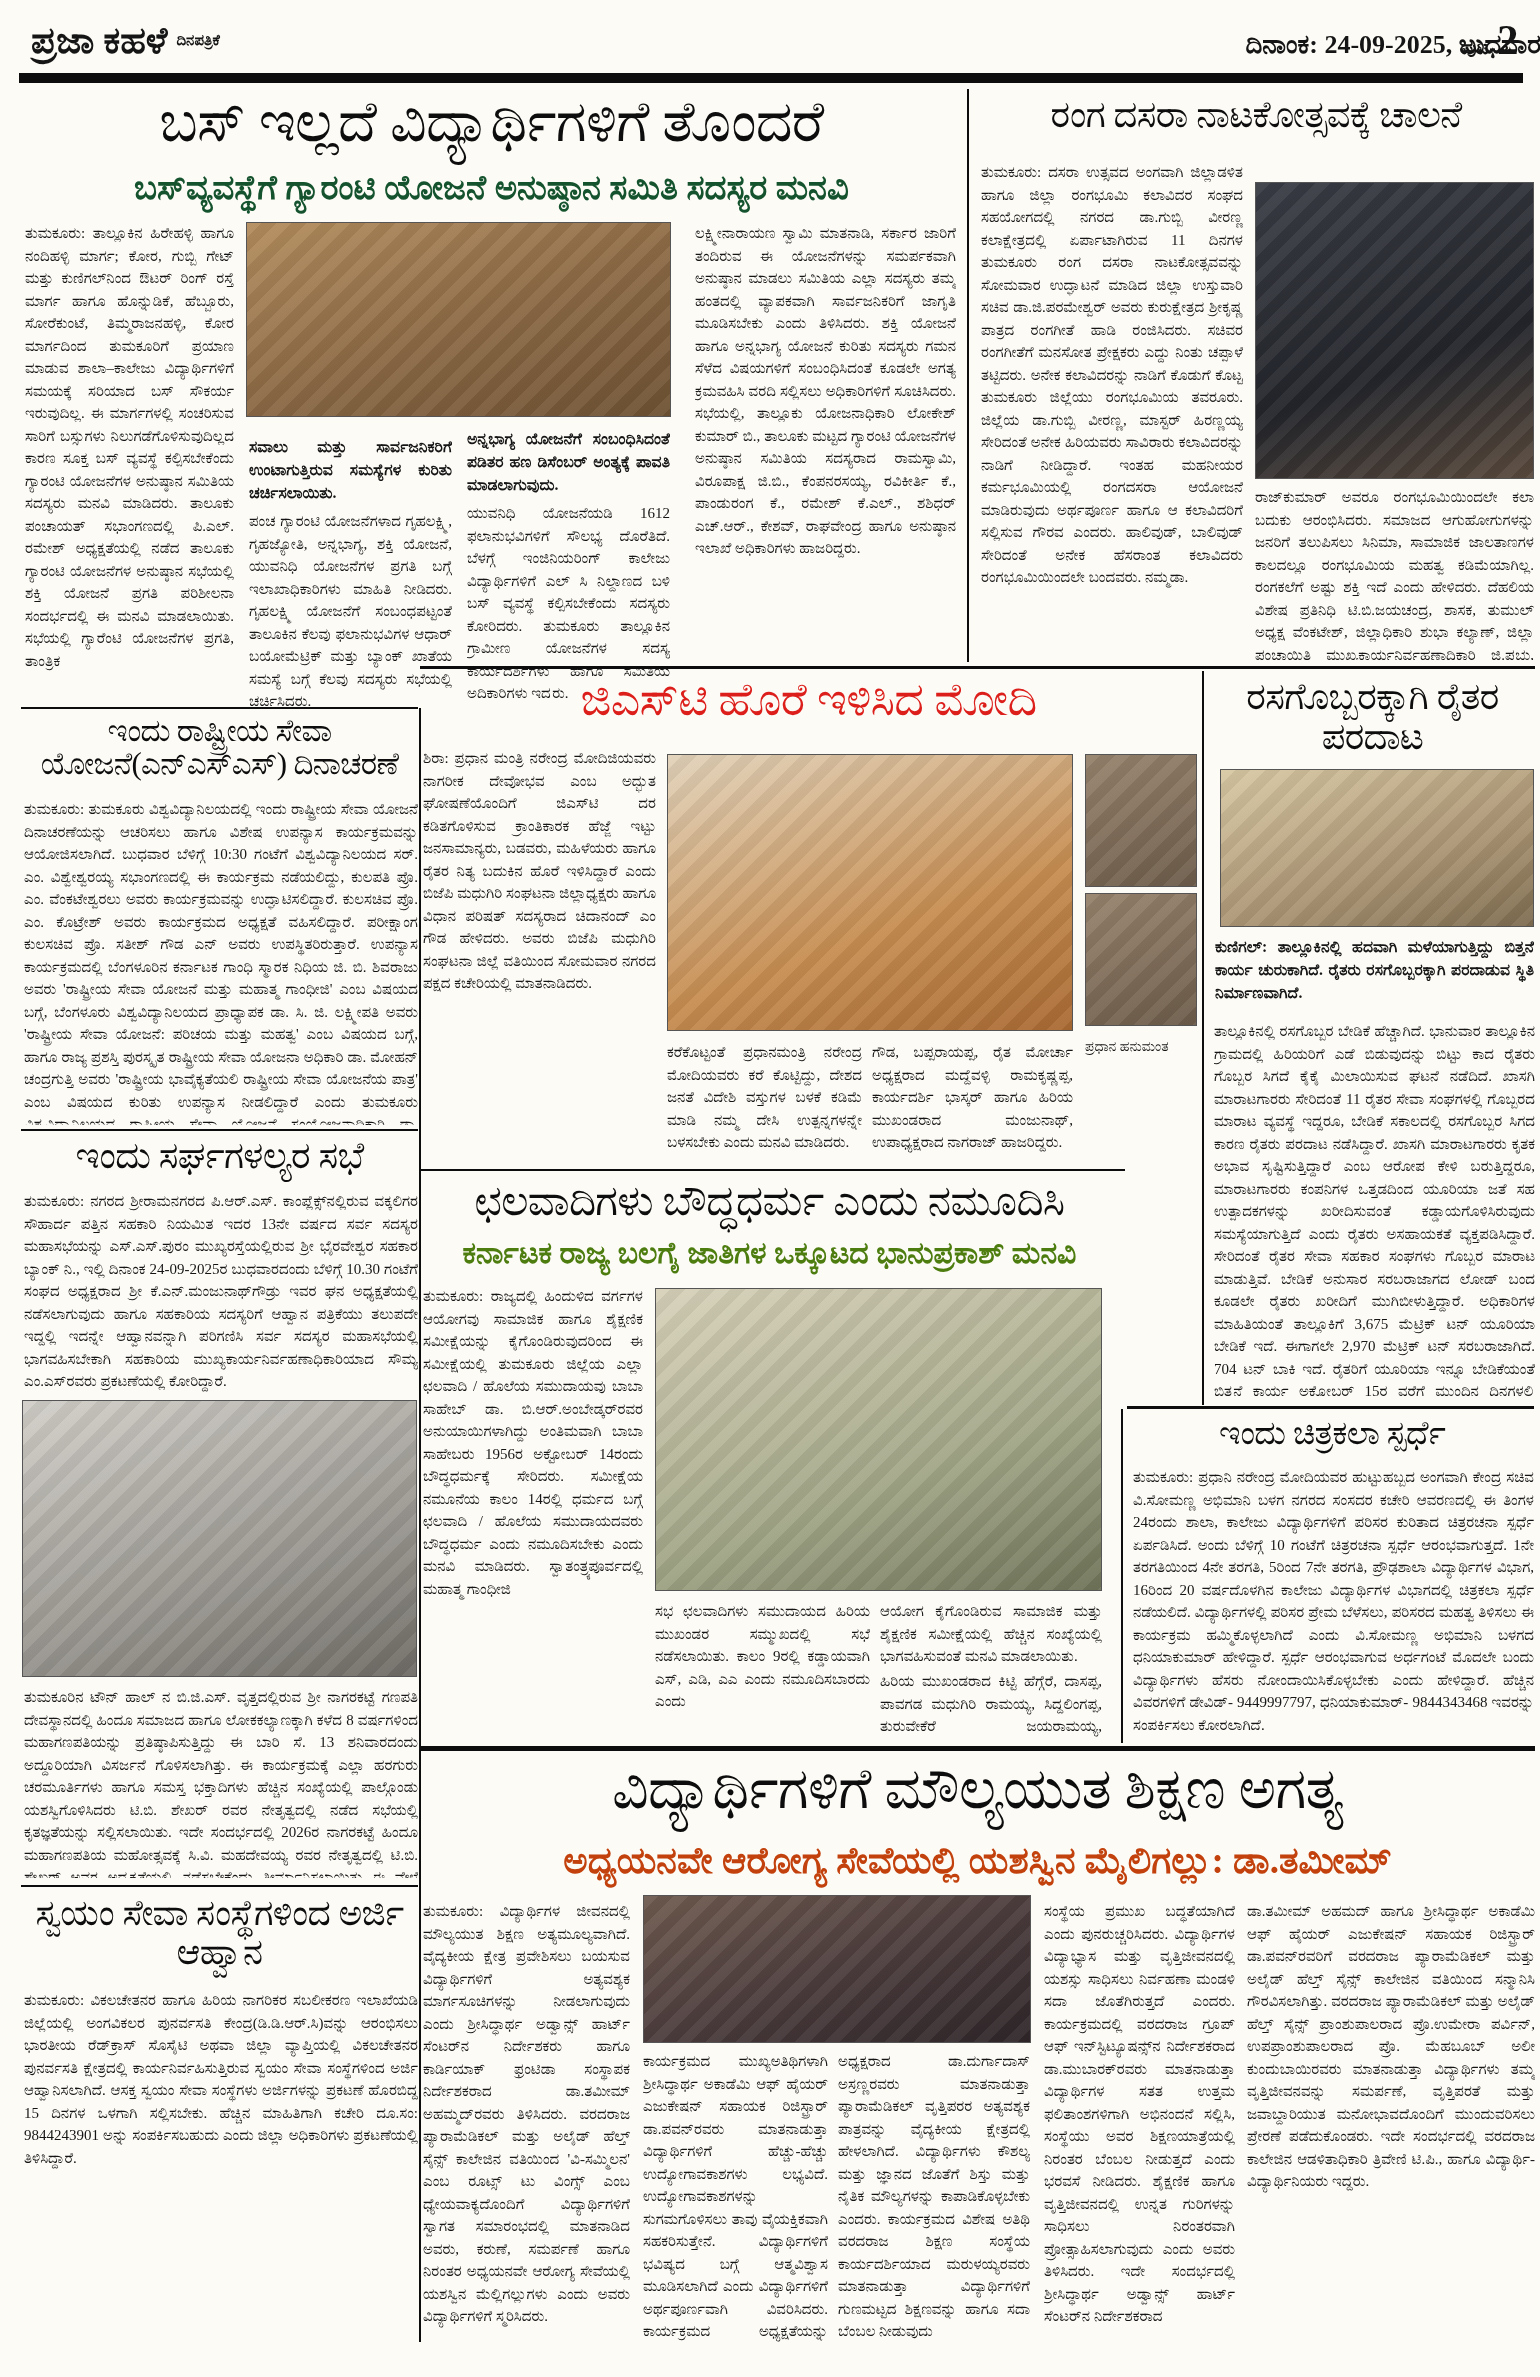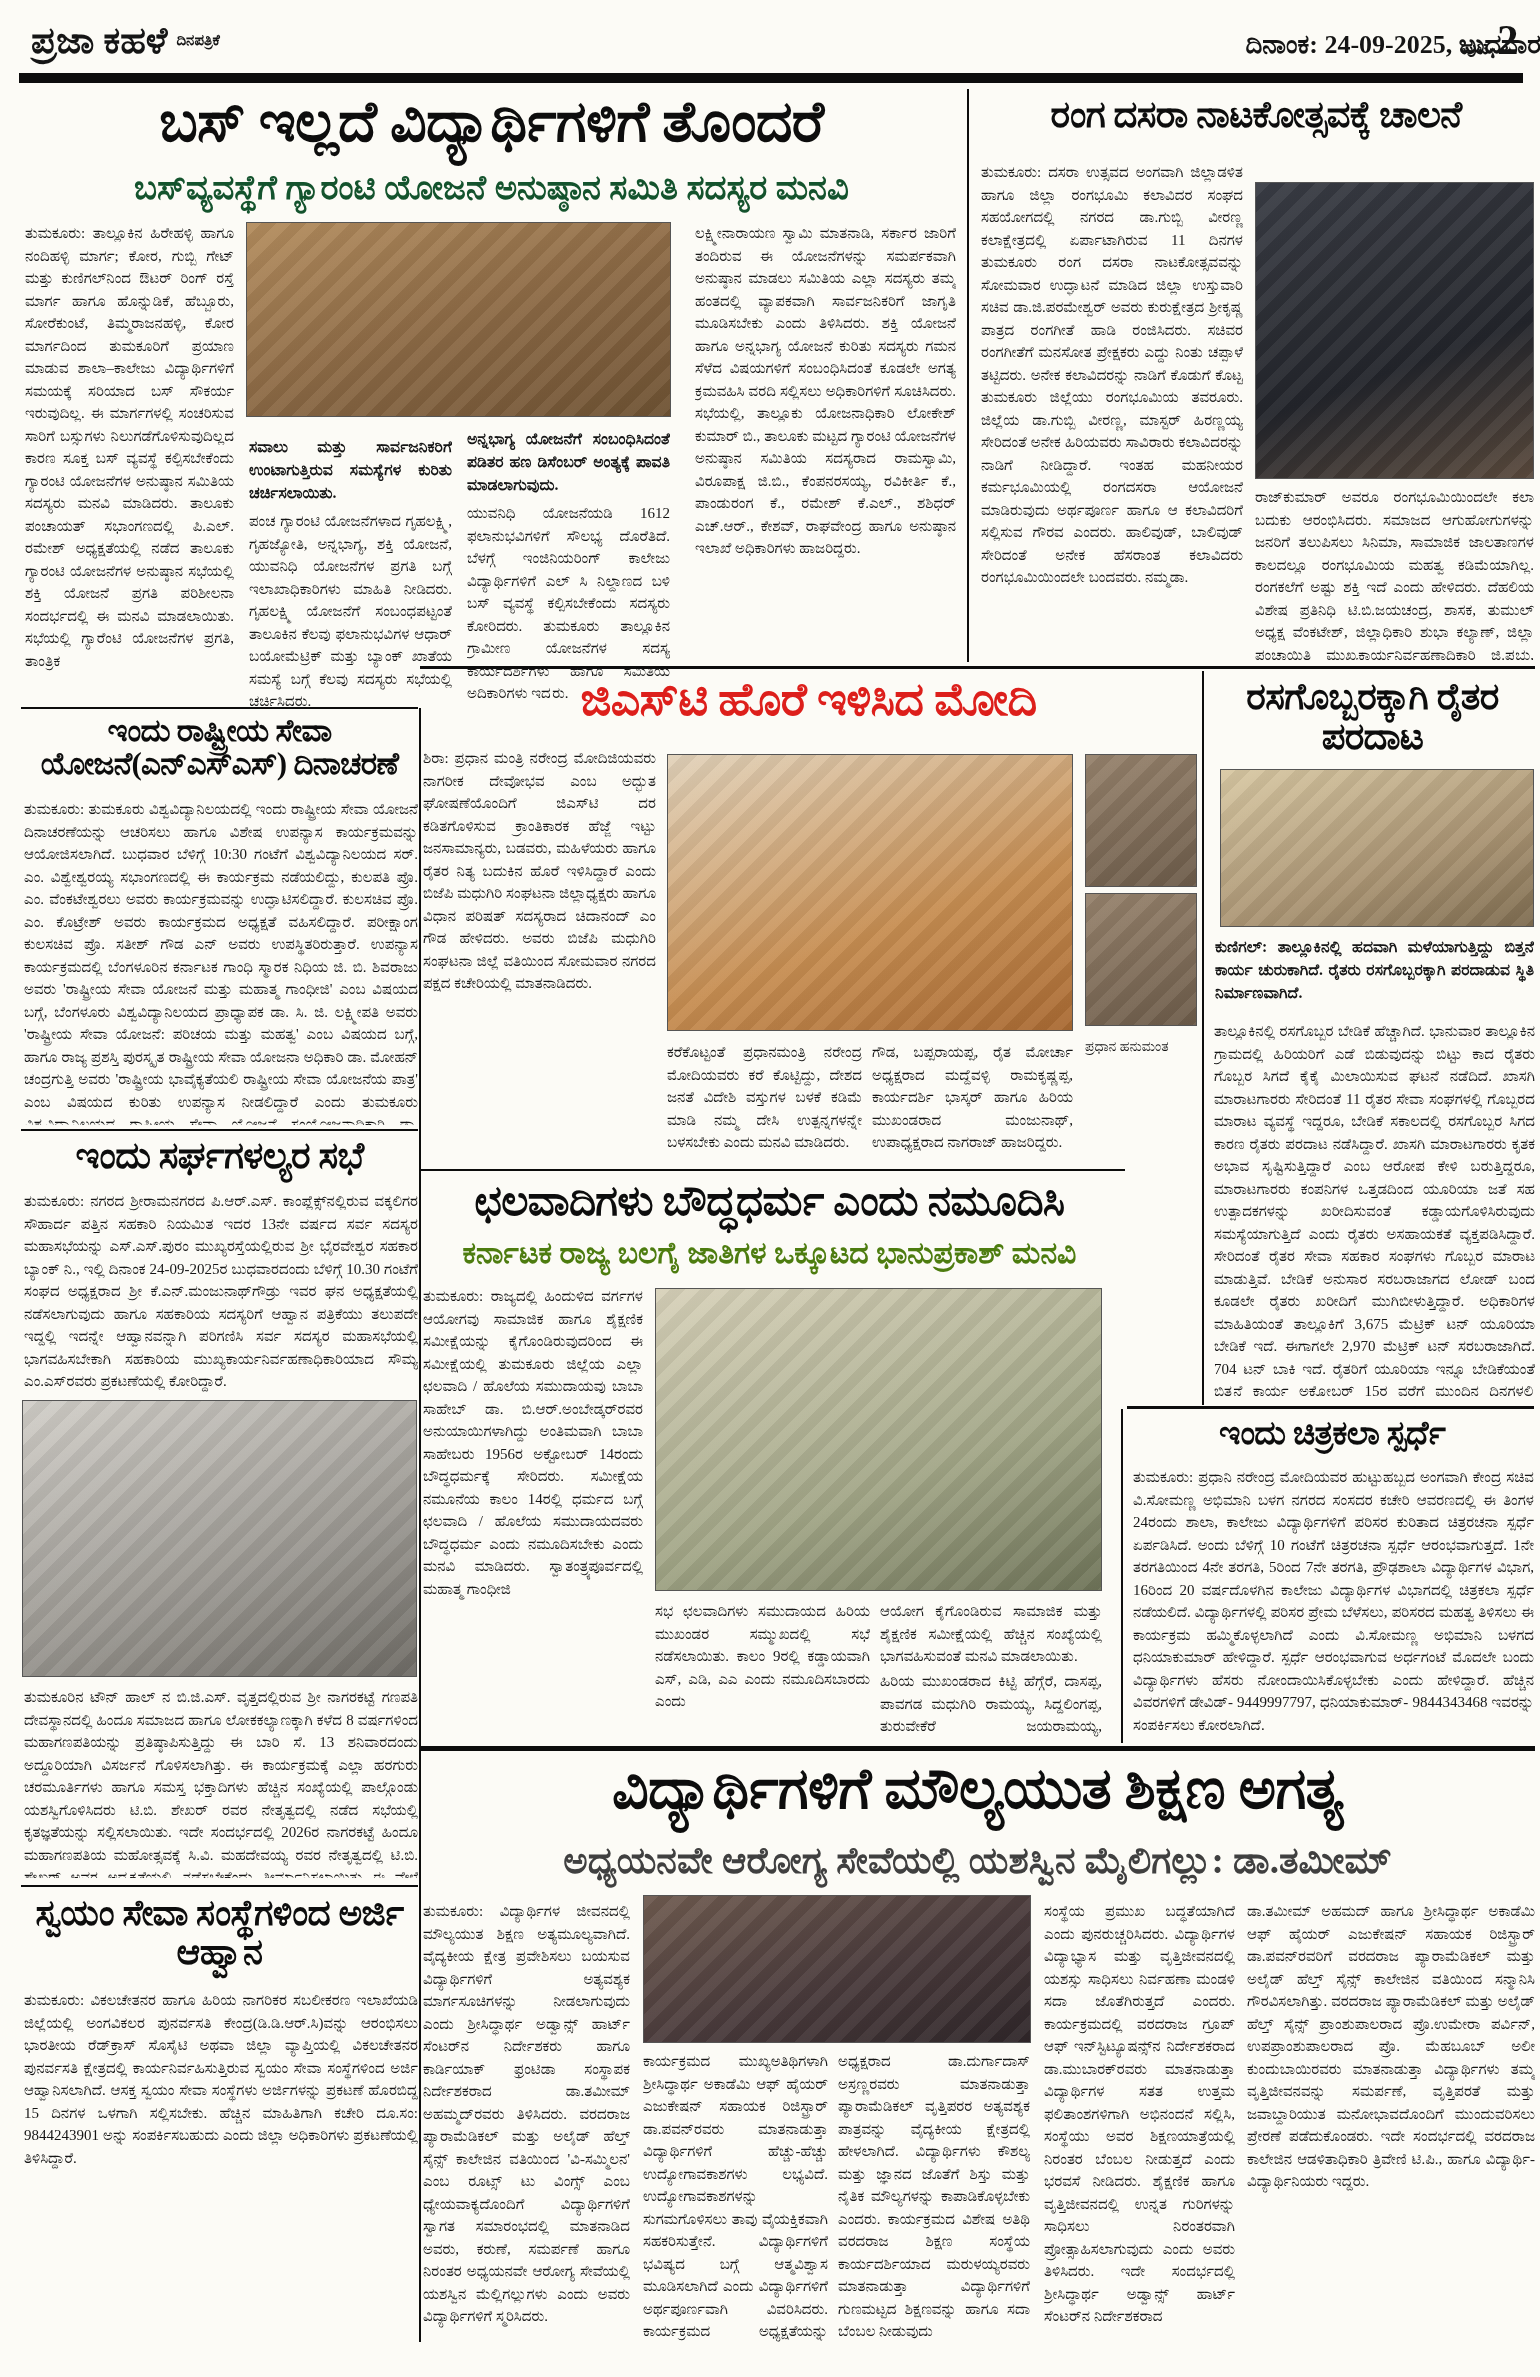--- a/index.html
+++ b/index.html
@@ -1,20 +1,20 @@
 <!DOCTYPE html>
 <html lang="kn" style="font-size:12px"><head>
 <meta charset="utf-8">
 <style>
   html,body{margin:0;padding:0;background:#e9e7e0;}
   .page{position:relative;width:1541px;height:2377px;background:#fcfbf6;margin:0 auto;
         font-family:"Liberation Serif","DejaVu Serif",serif;color:#151515;overflow:hidden;}
   .abs{position:absolute;}
   .rule{background:#0d0d0d;}
-  .headline{font-weight:700;color:#0d0d0d;text-align:center;line-height:1.08;letter-spacing:-0.7px;}
+  .headline{font-weight:400;color:#0d0d0d;text-align:center;line-height:1.08;letter-spacing:-0.7px;}
   .subhead{font-weight:700;text-align:center;line-height:1.15;}
   .body-col{font-size:15px;line-height:1.5;text-align:justify;overflow:hidden;
             word-break:break-word;}
   .caption{font-weight:700;font-size:15.7px;line-height:1.45;text-align:justify;}
   .photo{background:#a9a49a;border:0.7px solid #555;box-sizing:border-box;
          background-size:cover;position:absolute;}
   .photo::after{content:"";position:absolute;inset:0;
          background:repeating-linear-gradient(135deg,rgba(255,255,255,.05) 0 10.4px,rgba(0,0,0,.05) 10.4px 21px);}
   .ph-bus{background:linear-gradient(160deg,#b48d5e 0%,#8a6844 55%,#6e5233 100%);}
   .ph-dasara{background:linear-gradient(160deg,#3a3d45 0%,#23252b 60%,#5a4a3d 100%);}
@@ -108,21 +108,21 @@
   <div class="abs body-col" style="left:880px;top:1600px;width:222px;height:67px;">ಆಯೋಗ ಕೈಗೊಂಡಿರುವ ಸಾಮಾಜಿಕ ಮತ್ತು ಶೈಕ್ಷಣಿಕ ಸಮೀಕ್ಷೆಯಲ್ಲಿ ಹೆಚ್ಚಿನ ಸಂಖ್ಯೆಯಲ್ಲಿ ಭಾಗವಹಿಸುವಂತೆ ಮನವಿ ಮಾಡಲಾಯಿತು.</div>
   <div class="abs body-col" style="left:880px;top:1670px;width:222px;height:70px;">ಹಿರಿಯ ಮುಖಂಡರಾದ ಕಿಟ್ಟಿ ಹೆಗ್ಗೆರೆ, ದಾಸಪ್ಪ, ಪಾವಗಡ ಮಧುಗಿರಿ ರಾಮಯ್ಯ, ಸಿದ್ದಲಿಂಗಪ್ಪ, ತುರುವೇಕೆರೆ ಜಯರಾಮಯ್ಯ, ಕಲ್ಲುಬೋರನಹಳ್ಳಿ, ಸಂಪತ್‌ಕುಮಾರ್ ಇದ್ದರು.</div>
 
   <div class="abs rule" style="left:1121px;top:1409px;width:2.2px;height:334px;"></div>
   <div class="abs rule" style="left:1127px;top:1406px;width:407px;height:3px;"></div>
   <div class="abs headline" style="left:1130px;top:1416px;width:404px;font-size:33px;">ಇಂದು ಚಿತ್ರಕಲಾ ಸ್ಪರ್ಧೆ</div>
   <div class="abs body-col" style="left:1133px;top:1466px;width:401px;height:274px;">ತುಮಕೂರು: ಪ್ರಧಾನಿ ನರೇಂದ್ರ ಮೋದಿಯವರ ಹುಟ್ಟುಹಬ್ಬದ ಅಂಗವಾಗಿ ಕೇಂದ್ರ ಸಚಿವ ವಿ.ಸೋಮಣ್ಣ ಅಭಿಮಾನಿ ಬಳಗ ನಗರದ ಸಂಸದರ ಕಚೇರಿ ಆವರಣದಲ್ಲಿ ಈ ತಿಂಗಳ 24ರಂದು ಶಾಲಾ, ಕಾಲೇಜು ವಿದ್ಯಾರ್ಥಿಗಳಿಗೆ ಪರಿಸರ ಕುರಿತಾದ ಚಿತ್ರರಚನಾ ಸ್ಪರ್ಧೆ ಏರ್ಪಡಿಸಿದೆ. ಅಂದು ಬೆಳಿಗ್ಗೆ 10 ಗಂಟೆಗೆ ಚಿತ್ರರಚನಾ ಸ್ಪರ್ಧೆ ಆರಂಭವಾಗುತ್ತದೆ. 1ನೇ ತರಗತಿಯಿಂದ 4ನೇ ತರಗತಿ, 5ರಿಂದ 7ನೇ ತರಗತಿ, ಪ್ರೌಢಶಾಲಾ ವಿದ್ಯಾರ್ಥಿಗಳ ವಿಭಾಗ, 16ರಿಂದ 20 ವರ್ಷದೊಳಗಿನ ಕಾಲೇಜು ವಿದ್ಯಾರ್ಥಿಗಳ ವಿಭಾಗದಲ್ಲಿ ಚಿತ್ರಕಲಾ ಸ್ಪರ್ಧೆ ನಡೆಯಲಿದೆ. ವಿದ್ಯಾರ್ಥಿಗಳಲ್ಲಿ ಪರಿಸರ ಪ್ರೇಮ ಬೆಳೆಸಲು, ಪರಿಸರದ ಮಹತ್ವ ತಿಳಿಸಲು ಈ ಕಾರ್ಯಕ್ರಮ ಹಮ್ಮಿಕೊಳ್ಳಲಾಗಿದೆ ಎಂದು ವಿ.ಸೋಮಣ್ಣ ಅಭಿಮಾನಿ ಬಳಗದ ಧನಿಯಾಕುಮಾರ್ ಹೇಳಿದ್ದಾರೆ. ಸ್ಪರ್ಧೆ ಆರಂಭವಾಗುವ ಅರ್ಧಗಂಟೆ ಮೊದಲೇ ಬಂದು ವಿದ್ಯಾರ್ಥಿಗಳು ಹೆಸರು ನೋಂದಾಯಿಸಿಕೊಳ್ಳಬೇಕು ಎಂದು ಹೇಳಿದ್ದಾರೆ. ಹೆಚ್ಚಿನ ವಿವರಗಳಿಗೆ ಡೇವಿಡ್- 9449997797, ಧನಿಯಾಕುಮಾರ್- 9844343468 ಇವರನ್ನು ಸಂಪರ್ಕಿಸಲು ಕೋರಲಾಗಿದೆ.</div>
 
   <div class="abs rule" style="left:420px;top:1746px;width:1115px;height:4.5px;"></div>
   <div class="abs headline" style="left:421px;top:1758px;width:1113px;font-size:57px;">ವಿದ್ಯಾರ್ಥಿಗಳಿಗೆ ಮೌಲ್ಯಯುತ ಶಿಕ್ಷಣ ಅಗತ್ಯ</div>
-  <div class="abs subhead" style="left:421px;top:1840px;width:1113px;font-size:37px;color:#404040;">ಅಧ್ಯಯನವೇ ಆರೋಗ್ಯ ಸೇವೆಯಲ್ಲಿ ಯಶಸ್ವಿನ ಮೈಲಿಗಲ್ಲು: ಡಾ.ತಮೀಮ್</div>
+  <div class="abs subhead" style="left:421px;top:1840px;width:1113px;font-size:37px;color:#c2410c;">ಅಧ್ಯಯನವೇ ಆರೋಗ್ಯ ಸೇವೆಯಲ್ಲಿ ಯಶಸ್ವಿನ ಮೈಲಿಗಲ್ಲು: ಡಾ.ತಮೀಮ್</div>
   <div class="abs body-col" style="left:423px;top:1900px;width:207px;height:447px;">ತುಮಕೂರು: ವಿದ್ಯಾರ್ಥಿಗಳ ಜೀವನದಲ್ಲಿ ಮೌಲ್ಯಯುತ ಶಿಕ್ಷಣ ಅತ್ಯಮೂಲ್ಯವಾಗಿದೆ. ವೈದ್ಯಕೀಯ ಕ್ಷೇತ್ರ ಪ್ರವೇಶಿಸಲು ಬಯಸುವ ವಿದ್ಯಾರ್ಥಿಗಳಿಗೆ ಅತ್ಯವಶ್ಯಕ ಮಾರ್ಗಸೂಚಿಗಳನ್ನು ನೀಡಲಾಗುವುದು ಎಂದು ಶ್ರೀಸಿದ್ಧಾರ್ಥ ಅಡ್ವಾನ್ಸ್ ಹಾರ್ಟ್ ಸೆಂಟರ್‌ನ ನಿರ್ದೇಶಕರು ಹಾಗೂ ಕಾರ್ಡಿಯಾಕ್ ಫ್ರಂಟಿಡಾ ಸಂಸ್ಥಾಪಕ ನಿರ್ದೇಶಕರಾದ ಡಾ.ತಮೀಮ್ ಅಹಮ್ಮದ್‌ರವರು ತಿಳಿಸಿದರು. ವರದರಾಜ ಪ್ಯಾರಾಮೆಡಿಕಲ್ ಮತ್ತು ಅಲೈಡ್ ಹೆಲ್ತ್ ಸೈನ್ಸ್ ಕಾಲೇಜಿನ ವತಿಯಿಂದ 'ವಿ-ಸಮ್ಮಿಲನ' ಎಂಬ ರೂಟ್ಸ್ ಟು ವಿಂಗ್ಸ್ ಎಂಬ ಧ್ಯೇಯವಾಕ್ಯದೊಂದಿಗೆ ವಿದ್ಯಾರ್ಥಿಗಳಿಗೆ ಸ್ವಾಗತ ಸಮಾರಂಭದಲ್ಲಿ ಮಾತನಾಡಿದ ಅವರು, ಕರುಣೆ, ಸಮರ್ಪಣೆ ಹಾಗೂ ನಿರಂತರ ಅಧ್ಯಯನವೇ ಆರೋಗ್ಯ ಸೇವೆಯಲ್ಲಿ ಯಶಸ್ವಿನ ಮೆಲ್ಲಿಗಲ್ಲುಗಳು ಎಂದು ಅವರು ವಿದ್ಯಾರ್ಥಿಗಳಿಗೆ ಸ್ಮರಿಸಿದರು.</div>
   <div class="photo ph-vsam" style="left:643px;top:1895px;width:388px;height:148px;"></div>
   <div class="abs body-col" style="left:643px;top:2050px;width:185px;height:297px;">ಕಾರ್ಯಕ್ರಮದ ಮುಖ್ಯಅತಿಥಿಗಳಾಗಿ ಶ್ರೀಸಿದ್ಧಾರ್ಥ ಅಕಾಡೆಮಿ ಆಫ್ ಹೈಯರ್ ಎಜುಕೇಷನ್ ಸಹಾಯಕ ರಿಜಿಸ್ಟ್ರಾರ್ ಡಾ.ಪವನ್‌ರವರು ಮಾತನಾಡುತ್ತಾ ವಿದ್ಯಾರ್ಥಿಗಳಿಗೆ ಹೆಚ್ಚು-ಹೆಚ್ಚು ಉದ್ಯೋಗಾವಕಾಶಗಳು ಲಭ್ಯವಿದೆ. ಉದ್ಯೋಗಾವಕಾಶಗಳನ್ನು ಸುಗಮಗೊಳಿಸಲು ತಾವು ವೈಯಕ್ತಿಕವಾಗಿ ಸಹಕರಿಸುತ್ತೇನೆ. ವಿದ್ಯಾರ್ಥಿಗಳಿಗೆ ಭವಿಷ್ಯದ ಬಗ್ಗೆ ಆತ್ಮವಿಶ್ವಾಸ ಮೂಡಿಸಲಾಗಿದೆ ಎಂದು ವಿದ್ಯಾರ್ಥಿಗಳಿಗೆ ಅರ್ಥಪೂರ್ಣವಾಗಿ ವಿವರಿಸಿದರು. ಕಾರ್ಯಕ್ರಮದ ಅಧ್ಯಕ್ಷತೆಯನ್ನು ವರದರಾಜ ಶಿಕ್ಷಣ ಸಂಸ್ಥೆಯ</div>
   <div class="abs body-col" style="left:838px;top:2050px;width:192px;height:297px;">ಅಧ್ಯಕ್ಷರಾದ ಡಾ.ದುರ್ಗಾದಾಸ್ ಅಸ್ರಣ್ಣರವರು ಮಾತನಾಡುತ್ತಾ ಪ್ಯಾರಾಮೆಡಿಕಲ್ ವೃತ್ತಿಪರರ ಅತ್ಯವಶ್ಯಕ ಪಾತ್ರವನ್ನು ವೈದ್ಯಕೀಯ ಕ್ಷೇತ್ರದಲ್ಲಿ ಹೇಳಲಾಗಿದೆ. ವಿದ್ಯಾರ್ಥಿಗಳು ಕೌಶಲ್ಯ ಮತ್ತು ಜ್ಞಾನದ ಜೊತೆಗೆ ಶಿಸ್ತು ಮತ್ತು ನೈತಿಕ ಮೌಲ್ಯಗಳನ್ನು ಕಾಪಾಡಿಕೊಳ್ಳಬೇಕು ಎಂದರು. ಕಾರ್ಯಕ್ರಮದ ವಿಶೇಷ ಅತಿಥಿ ವರದರಾಜ ಶಿಕ್ಷಣ ಸಂಸ್ಥೆಯ ಕಾರ್ಯದರ್ಶಿಯಾದ ಮರುಳಯ್ಯರವರು ಮಾತನಾಡುತ್ತಾ ವಿದ್ಯಾರ್ಥಿಗಳಿಗೆ ಗುಣಮಟ್ಟದ ಶಿಕ್ಷಣವನ್ನು ಹಾಗೂ ಸದಾ ಬೆಂಬಲ ನೀಡುವುದು</div>
   <div class="abs body-col" style="left:1044px;top:1900px;width:191px;height:447px;">ಸಂಸ್ಥೆಯ ಪ್ರಮುಖ ಬದ್ಧತೆಯಾಗಿದೆ ಎಂದು ಪುನರುಚ್ಚರಿಸಿದರು. ವಿದ್ಯಾರ್ಥಿಗಳ ವಿದ್ಯಾಭ್ಯಾಸ ಮತ್ತು ವೃತ್ತಿಜೀವನದಲ್ಲಿ ಯಶಸ್ಸು ಸಾಧಿಸಲು ನಿರ್ವಹಣಾ ಮಂಡಳಿ ಸದಾ ಜೊತೆಗಿರುತ್ತದೆ ಎಂದರು. ಕಾರ್ಯಕ್ರಮದಲ್ಲಿ ವರದರಾಜ ಗ್ರೂಪ್ ಆಫ್ ಇನ್‌ಸ್ಟಿಟ್ಯೂಷನ್ಸ್‌ನ ನಿರ್ದೇಶಕರಾದ ಡಾ.ಮುಬಾರಕ್‌ರವರು ಮಾತನಾಡುತ್ತಾ ವಿದ್ಯಾರ್ಥಿಗಳ ಸತತ ಉತ್ತಮ ಫಲಿತಾಂಶಗಳಿಗಾಗಿ ಅಭಿನಂದನೆ ಸಲ್ಲಿಸಿ, ಸಂಸ್ಥೆಯು ಅವರ ಶಿಕ್ಷಣಯಾತ್ರೆಯಲ್ಲಿ ನಿರಂತರ ಬೆಂಬಲ ನೀಡುತ್ತದೆ ಎಂದು ಭರವಸೆ ನೀಡಿದರು. ಶೈಕ್ಷಣಿಕ ಹಾಗೂ ವೃತ್ತಿಜೀವನದಲ್ಲಿ ಉನ್ನತ ಗುರಿಗಳನ್ನು ಸಾಧಿಸಲು ನಿರಂತರವಾಗಿ ಪ್ರೋತ್ಸಾಹಿಸಲಾಗುವುದು ಎಂದು ಅವರು ತಿಳಿಸಿದರು. ಇದೇ ಸಂದರ್ಭದಲ್ಲಿ ಶ್ರೀಸಿದ್ಧಾರ್ಥ ಅಡ್ವಾನ್ಸ್ ಹಾರ್ಟ್ ಸೆಂಟರ್‌ನ ನಿರ್ದೇಶಕರಾದ</div>
   <div class="abs body-col" style="left:1247px;top:1900px;width:288px;height:447px;">ಡಾ.ತಮೀಮ್ ಅಹಮದ್ ಹಾಗೂ ಶ್ರೀಸಿದ್ಧಾರ್ಥ ಅಕಾಡೆಮಿ ಆಫ್ ಹೈಯರ್ ಎಜುಕೇಷನ್ ಸಹಾಯಕ ರಿಜಿಸ್ಟ್ರಾರ್ ಡಾ.ಪವನ್‌ರವರಿಗೆ ವರದರಾಜ ಪ್ಯಾರಾಮೆಡಿಕಲ್ ಮತ್ತು ಅಲೈಡ್ ಹೆಲ್ತ್ ಸೈನ್ಸ್ ಕಾಲೇಜಿನ ವತಿಯಿಂದ ಸನ್ಮಾನಿಸಿ ಗೌರವಿಸಲಾಗಿತ್ತು. ವರದರಾಜ ಪ್ಯಾರಾಮೆಡಿಕಲ್ ಮತ್ತು ಅಲೈಡ್ ಹೆಲ್ತ್ ಸೈನ್ಸ್ ಪ್ರಾಂಶುಪಾಲರಾದ ಪ್ರೊ.ಉಮೇರಾ ಪರ್ವಿನ್, ಉಪಪ್ರಾಂಶುಪಾಲರಾದ ಪ್ರೊ. ಮೆಹಬೂಬ್ ಅಲೀ ಕುಂದುಬಾಯಿರವರು ಮಾತನಾಡುತ್ತಾ ವಿದ್ಯಾರ್ಥಿಗಳು ತಮ್ಮ ವೃತ್ತಿಜೀವನವನ್ನು ಸಮರ್ಪಣೆ, ವೃತ್ತಿಪರತೆ ಮತ್ತು ಜವಾಬ್ದಾರಿಯುತ ಮನೋಭಾವದೊಂದಿಗೆ ಮುಂದುವರಿಸಲು ಪ್ರೇರಣೆ ಪಡೆದುಕೊಂಡರು. ಇದೇ ಸಂದರ್ಭದಲ್ಲಿ ವರದರಾಜ ಕಾಲೇಜಿನ ಆಡಳಿತಾಧಿಕಾರಿ ತ್ರಿವೇಣಿ ಟಿ.ಪಿ., ಹಾಗೂ ವಿದ್ಯಾರ್ಥಿ-ವಿದ್ಯಾರ್ಥಿನಿಯರು ಇದ್ದರು.</div>
 
 </div>
 
 

